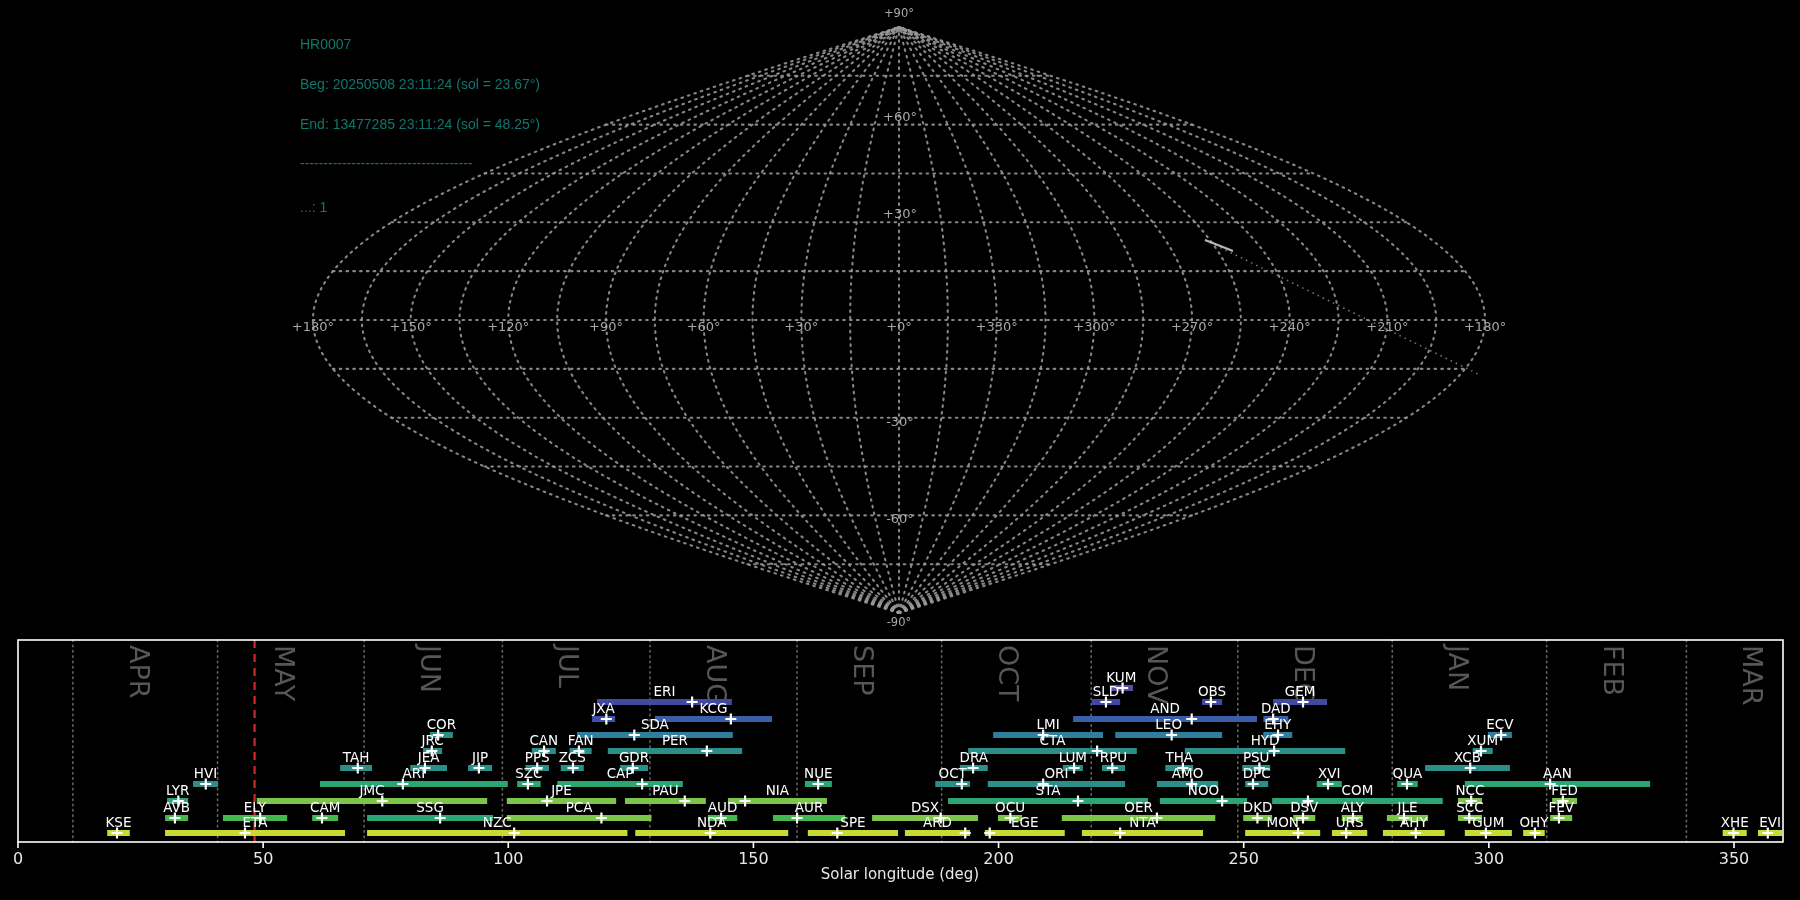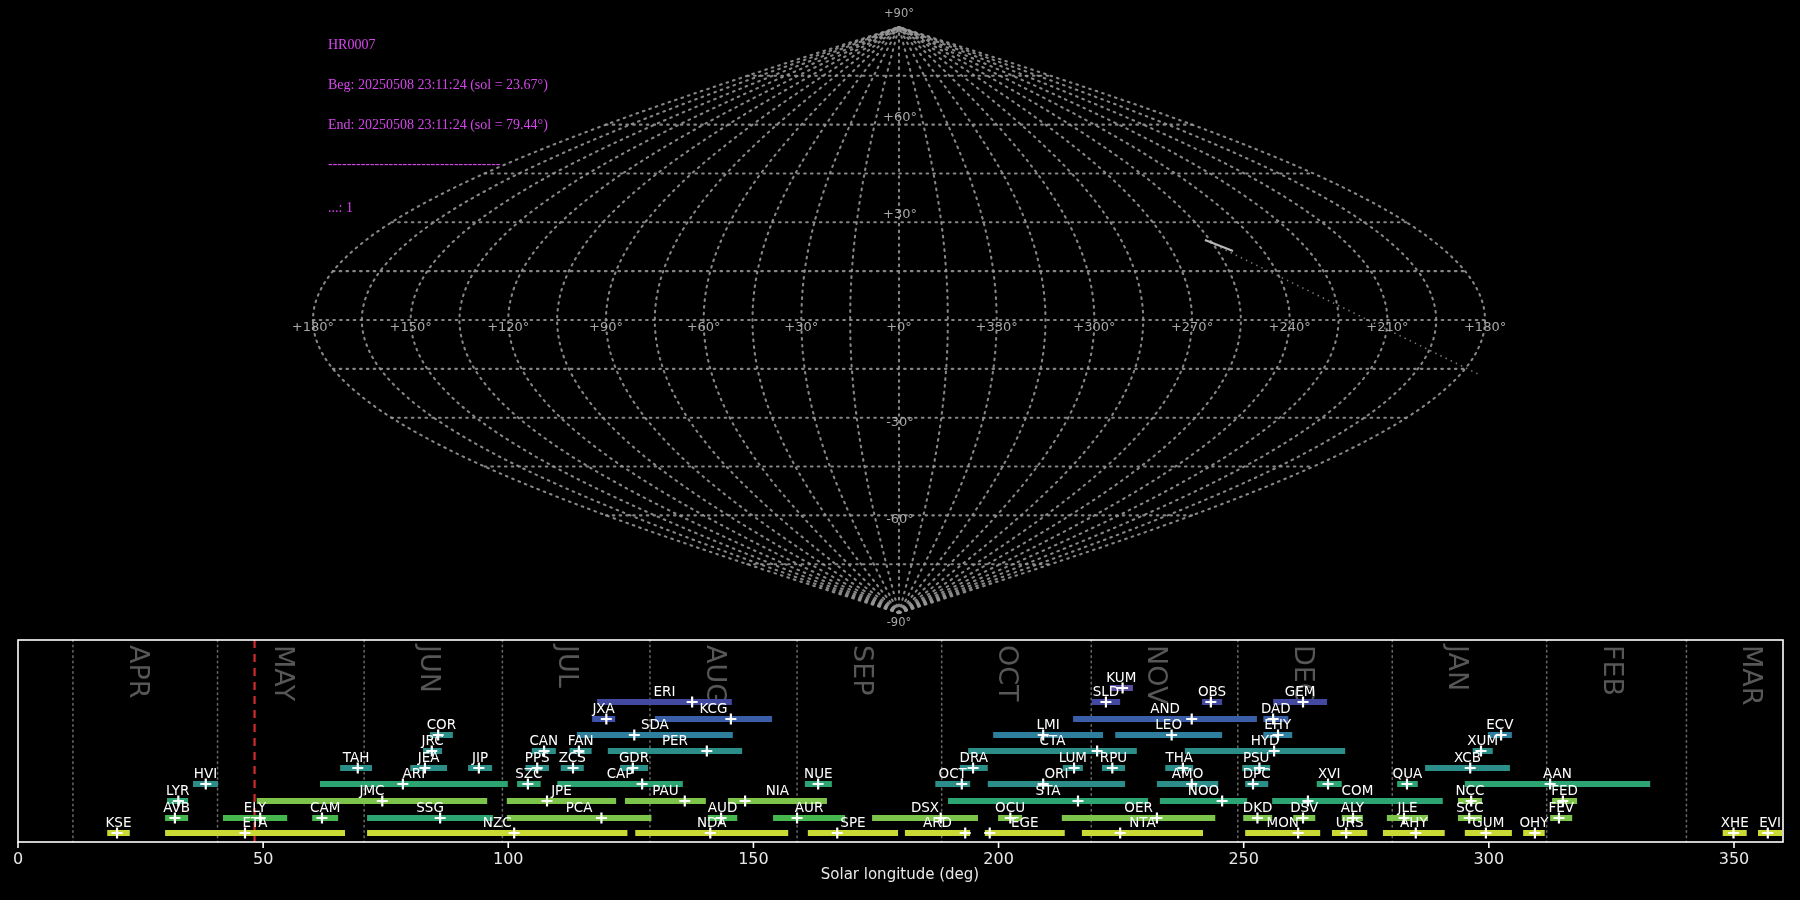--- a/index.html
+++ b/index.html
@@ -1,34 +1,34 @@
 <!DOCTYPE html>
 <html><head>
 <meta charset="utf-8">
 <style>
   html,body{margin:0;padding:0;background:#000;width:1800px;height:900px;overflow:hidden;
             font-family:"DejaVu Sans", sans-serif;}
   #root{position:relative;width:1800px;height:900px;background:#000;}
   #plot{position:absolute;left:0;top:0;}
-  #header{position:absolute;left:328px;top:12px;z-index:2;color:#d946ef;
-          font-family:Liberation Serif, serif;font-size:14px;line-height:13.2px;
+  #header{position:absolute;left:300px;top:12px;z-index:2;color:#0f766e;
+          font-family:Liberation Sans, sans-serif;font-size:14px;line-height:13.2px;
           white-space:pre;}
   #header .last{margin-top:4px;}
   svg text{font-family:"DejaVu Sans", sans-serif;}
   #xlabel{font-size:15px;fill:#e8e8e8;text-anchor:middle;}
 </style>
 </head>
 <body>
 
 <div id="root">
 
   <div id="header">
     <div>HR0007</div>
     <div>Beg: 20250508 23:11:24 (sol = 23.67°)</div>
-    <div>End: 20250508 23:11:24 (sol = 79.44°)</div>
+    <div>End: 13477285 23:11:24 (sol = 48.25°)</div>
     <div>-------------------------------------</div>
     <div class="last">...: 1</div>
   </div>
 
   <svg id="plot" width="1800" height="900" viewBox="0 0 1800 900">
     <g id="skymap">
         <line x1="747.3113340463146" y1="564.2" x2="1050.6886659536854" y2="564.2" stroke="#989898" stroke-width="2.1" stroke-dasharray="1.6 5.2" stroke-linecap="round" fill="none" opacity="0.88"></line>
         <line x1="605.96" y1="515.36" x2="1192.04" y2="515.36" stroke="#989898" stroke-width="2.1" stroke-dasharray="1.6 5.2" stroke-linecap="round" fill="none" opacity="0.88"></line>
         <line x1="484.57885768218824" y1="466.52" x2="1313.4211423178117" y2="466.52" stroke="#989898" stroke-width="2.1" stroke-dasharray="1.6 5.2" stroke-linecap="round" fill="none" opacity="0.88"></line>
         <line x1="391.4398313500162" y1="417.68" x2="1406.5601686499838" y2="417.68" stroke="#989898" stroke-width="2.1" stroke-dasharray="1.6 5.2" stroke-linecap="round" fill="none" opacity="0.88"></line>

